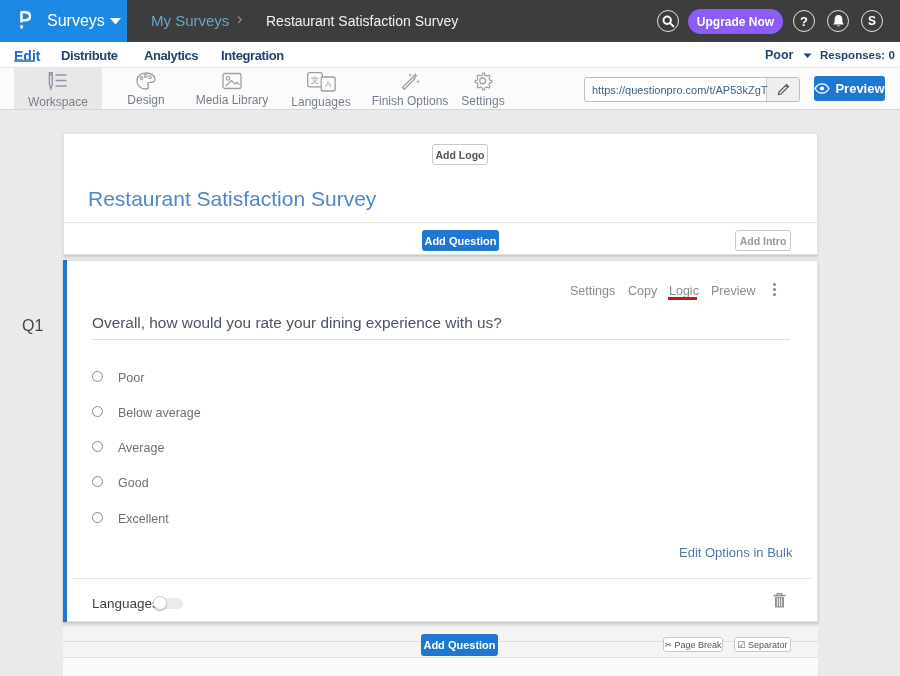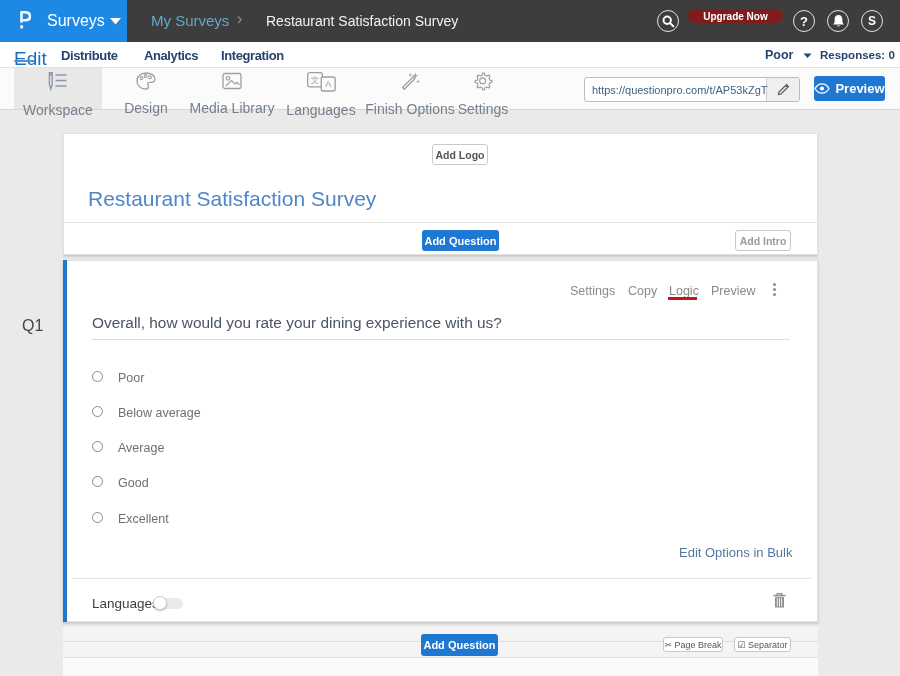--- a/index.html
+++ b/index.html
@@ -4,21 +4,21 @@
 <style>
 *{margin:0;padding:0;box-sizing:border-box}
 html,body{width:900px;height:676px;overflow:hidden}
 body{font-family:"Liberation Sans",sans-serif;background:#eaeaea}
 #page{position:relative;width:900px;height:676px}
 .abs{position:absolute;white-space:nowrap}
 .circ{width:22px;height:22px;border:1px solid #e3e3e3;border-radius:50%;display:flex;align-items:center;justify-content:center}
 .bluebtn{background:#1e78d2;color:#fff;font-weight:bold;font-size:12px;border-radius:3px;display:flex;align-items:center;justify-content:center}
 .graybtn{background:#fff;border:1px solid #c9c9c9;border-radius:3px;display:flex;align-items:center;justify-content:center}
 .ticon{display:flex;flex-direction:column;align-items:center}
-.ticon .lbl{font-size:14px;color:#76808d;margin-top:10px;white-space:nowrap}
+.ticon .lbl{font-size:12px;color:#76808d;margin-top:3px;white-space:nowrap}
 </style>
 </head>
 <body>
 <div id="page">
 
 <div class="abs" style="left:0;top:0;width:900px;height:42px;background:#3d3d3d"></div>
 <div class="abs" style="left:0;top:0;width:127px;height:42px;background:#1e88e5"></div>
 <svg class="abs" style="left:19px;top:11px" width="12" height="18" viewBox="0 0 12 18">
  <path d="M2.5 1.3 L6 1.3 C9.6 1.3 11 3.2 11 5.3 C11 7.4 9.4 9.2 6.3 9.2 L5 9.2" fill="none" stroke="#fff" stroke-width="2.5" stroke-linecap="round"></path>
  <path d="M2.5 1.3 L2.5 11.6" stroke="#fff" stroke-width="2.5" stroke-linecap="butt"></path>
@@ -32,32 +32,32 @@
 <span class="abs" style="left:151px;top:12px;font-size:15px;color:#66a5c8">My Surveys</span>
 <span class="abs" style="left:237px;top:10px;font-size:16px;color:#939393">›</span>
 <span class="abs" style="left:266px;top:13px;font-size:14px;color:#f2f2f2">Restaurant Satisfaction Survey</span>
 
 <div class="abs circ" style="left:657px;top:10px">
  <svg width="13" height="13" viewBox="0 0 13 13">
         <circle cx="5.2" cy="5.2" r="3.7" fill="none" stroke="#fff" stroke-width="2"></circle>
         <path d="M8.2 8.2 L11.4 11.4" stroke="#fff" stroke-width="2" stroke-linecap="round"></path>
       </svg>
 </div>
-<div class="abs" style="left:688px;top:9px;width:95px;height:14px;background:#7f1d1d;border-radius:12.5px;display:flex;align-items:center;justify-content:center;color:#fff;font-weight:bold;font-size:10px">Upgrade Now</div>
+<div class="abs" style="left:688px;top:9px;width:95px;height:25px;background:#8b5cf6;border-radius:12.5px;display:flex;align-items:center;justify-content:center;color:#fff;font-weight:bold;font-size:12px">Upgrade Now</div>
 <div class="abs circ" style="left:793px;top:10px;color:#fff;font-size:13px;font-weight:bold">?</div>
 <div class="abs circ" style="left:827px;top:10px">
  <svg width="13" height="14" viewBox="0 0 13 14">
         <path d="M6.5 1 C4 1 2.6 3 2.6 5.4 L2.6 8.2 L1.2 10.4 L11.8 10.4 L10.4 8.2 L10.4 5.4 C10.4 3 9 1 6.5 1 Z" fill="#fff"></path>
         <path d="M5 11.5 A1.6 1.6 0 0 0 8 11.5 Z" fill="#fff"></path>
       </svg>
 </div>
 <div class="abs circ" style="left:861px;top:10px;color:#fff;font-size:12px;font-weight:bold">S</div>
 
 <div class="abs" style="left:0;top:42px;width:900px;height:26px;background:#fff;border-bottom:1px solid #e3e3e3"></div>
-<span class="abs" style="left:14px;top:48px;font-size:19px;font-weight:normal;color:#1b6dc1">Edit</span>
+<span class="abs" style="left:14px;top:48px;font-size:14px;font-weight:bold;color:#1b6dc1">Edit</span>
 <div class="abs" style="left:14px;top:60px;width:21px;height:2px;background:#4a90d9;border-radius:1px"></div>
 <span class="abs" style="left:61px;top:48px;font-size:13px;font-weight:bold;color:#26436d;letter-spacing:-0.4px">Distribute</span>
 <span class="abs" style="left:144px;top:48px;font-size:13px;font-weight:bold;color:#26436d;letter-spacing:-0.4px">Analytics</span>
 <span class="abs" style="left:221px;top:48px;font-size:13px;font-weight:bold;color:#26436d;letter-spacing:-0.4px">Integration</span>
 <span class="abs" style="left:765px;top:48px;font-size:12.5px;font-weight:bold;color:#26436d">Poor</span>
 <svg class="abs" style="left:803px;top:53px" width="9" height="6" viewBox="0 0 9 6">
       <path d="M0.5 0.5 L4.5 5 L8.5 0.5 Z" fill="#26436d"></path>
     </svg>
 <span class="abs" style="left:820px;top:49px;font-size:11.5px;font-weight:bold;color:#26436d">Responses: 0</span>
 

